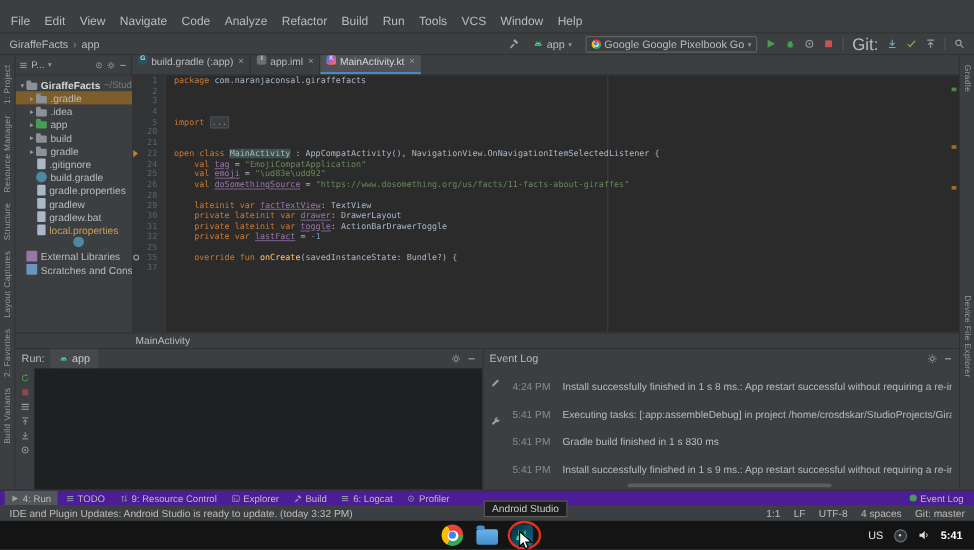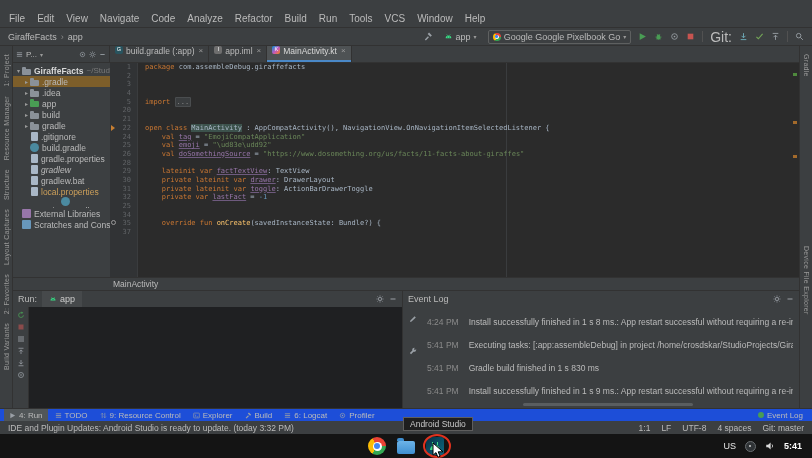--- a/index.html
+++ b/index.html
@@ -87,21 +87,21 @@
 .run-toolbar{width:16px;flex:none;border-right:1px solid #323232;display:flex;flex-direction:column;align-items:center;gap:4px;padding-top:4px}
 .console{flex:1;background:#1F2022}
 .event-panel{position:absolute;left:402px;top:290px;width:397px;height:118px;background:#3C3F41;border-top:1px solid #323232;border-left:1px solid #323232;display:flex;flex-direction:column}
 .event-body{flex:1;display:flex;min-height:0;position:relative}
 .event-toolbar{width:20px;flex:none;display:flex;flex-direction:column;align-items:center;gap:24px;padding-top:8px}
 .event-entries{flex:1;overflow:hidden;padding:10px 6px 0 4px;font-size:8.5px;color:#BBBBBB}
 .entry{height:10px;margin-bottom:13px;white-space:nowrap;overflow:hidden}
 .entry .time{color:#8A8A8A;margin-right:10px}
 .scrollbar-h{position:absolute;left:120px;bottom:2px;width:170px;height:3px;background:#5A5E60;border-radius:2px}
 
-.bottom-bar{position:absolute;left:0;top:408px;width:100%;height:13px;background:#1d4ed8;border-top:1px solid #323232;display:flex;align-items:center;gap:2px;padding:0 4px;font-size:8px;color:#BBBBBB}
+.bottom-bar{position:absolute;left:0;top:408px;width:100%;height:13px;background:#4c1d95;border-top:1px solid #323232;display:flex;align-items:center;gap:2px;padding:0 4px;font-size:8px;color:#BBBBBB}
 .tw-btn{display:flex;align-items:center;gap:3px;padding:0 5px;height:100%}
 .tw-btn.active{background:#515658}
 .tw-btn .si{width:7px;height:7px}
 .bb-right{margin-left:auto;display:flex}
 .event-dot{width:6px;height:6px;border-radius:50%;background:#499C54;flex:none}
 .status-bar{position:absolute;left:0;top:421px;width:100%;height:13px;background:#3C3F41;display:flex;align-items:center;padding:0 8px;font-size:8.5px;color:#BBBBBB}
 .status-right{margin-left:auto;display:flex;gap:11px;align-items:center}
 .taskbar{position:absolute;left:0;top:434px;width:100%;height:24px;background:#141414;display:flex;align-items:center}
 .tb-center{position:absolute;left:50%;transform:translateX(-50%);display:flex;gap:11px;align-items:center}
 .chrome-icon{width:18px;height:18px;border-radius:50%;background:conic-gradient(from -30deg,#EA4335 0 120deg,#34A853 0 240deg,#FBBC05 0 360deg);position:relative}
@@ -359,21 +359,21 @@
       <div class="trow" style="padding-left: 10px;">
         <span class="arrow"></span>
         <span class="ticon ti-gradle"></span>
         <span class="tlabel">build.gradle</span>
       </div>
       <div class="trow" style="padding-left: 10px;">
         <span class="arrow"></span>
         <span class="ticon ti-file"></span>
         <span class="tlabel">gradle.properties</span>
       </div>
-      <div class="trow" style="padding-left: 10px; font-style: italic;">
+      <div class="trow" style="padding-left: 10px;">
         <span class="arrow"></span>
         <span class="ticon ti-file"></span>
         <span class="tlabel">gradlew</span>
       </div>
       <div class="trow" style="padding-left: 10px;">
         <span class="arrow"></span>
         <span class="ticon ti-file"></span>
         <span class="tlabel">gradlew.bat</span>
       </div>
       <div class="trow ignored" style="padding-left: 10px;">
@@ -395,21 +395,21 @@
         <span class="arrow"></span>
         <span class="ticon ti-scratch"></span>
         <span class="tlabel">Scratches and Consoles</span>
       </div>
     </div>
 
   <div class="editor" id="editor">
     <div id="code">
         <div class="cl">
           <span class="ln">1</span>
-          <span class="ct"><span class="tk-kw">package </span><span class="tk-pl">com.assembleDebug.giraffefacts</span></span>
+          <span class="ct"><span class="tk-kw">package </span><span class="tk-pl">com.naranjaconsal.giraffefacts</span></span>
         </div>
         <div class="cl">
           <span class="ln">2</span>
           <span class="ct"></span>
         </div>
         <div class="cl">
           <span class="ln">3</span>
           <span class="ct"></span>
         </div>
         <div class="cl">
@@ -458,24 +458,20 @@
         <div class="cl">
           <span class="ln">31</span>
           <span class="ct"><span class="tk-pl">    </span><span class="tk-kw">private lateinit var </span><span class="tk-prop">toggle</span><span class="tk-pl">: ActionBarDrawerToggle</span></span>
         </div>
         <div class="cl">
           <span class="ln">32</span>
           <span class="ct"><span class="tk-pl">    </span><span class="tk-kw">private var </span><span class="tk-prop">lastFact</span><span class="tk-pl"> = </span><span class="tk-num">-1</span></span>
         </div>
         <div class="cl">
           <span class="ln">25</span>
-          <span class="ct"></span>
-        </div>
-        <div class="cl">
-          <span class="ln">34</span>
           <span class="ct"></span>
         </div>
         <div class="cl">
           <span class="ln">35<span class="gicon g-override"></span></span>
           <span class="ct"><span class="tk-pl">    </span><span class="tk-kw">override fun </span><span class="tk-fn">onCreate</span><span class="tk-pl">(savedInstanceState: Bundle?) {</span></span>
         </div>
         <div class="cl">
           <span class="ln">37</span>
           <span class="ct"></span>
         </div>

